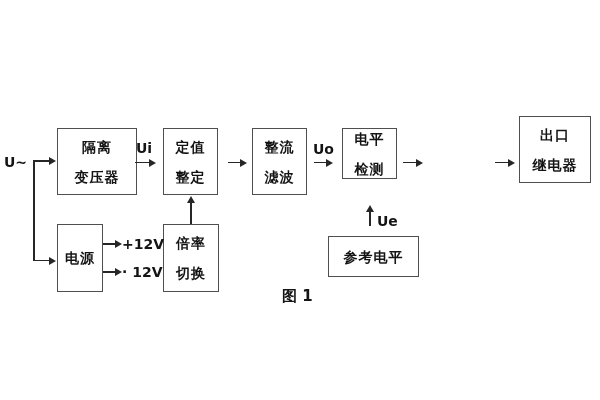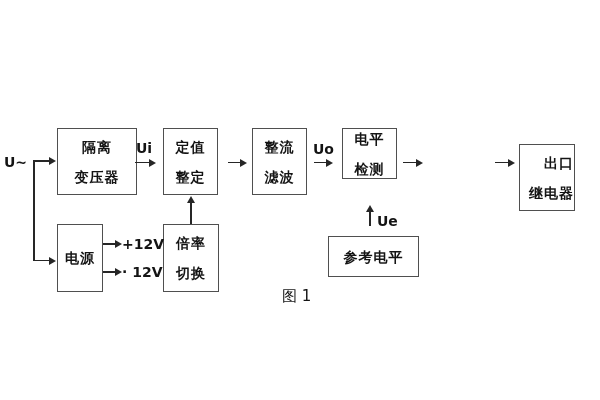--- a/index.html
+++ b/index.html
@@ -10,21 +10,21 @@
   .box{
     position:absolute;border:1.5px solid #4f4f4f;background:#fff;
     display:flex;flex-direction:column;align-items:center;justify-content:center;
     gap:16px;font-size:14px;font-weight:600;line-height:1;letter-spacing:1px;
     box-sizing:border-box;text-align:center;
   }
   .box span{white-space:nowrap;}
   .lbl{
     position:absolute;font-size:14px;font-weight:600;line-height:1;white-space:nowrap;
   }
-  .caption{position:absolute;font-size:15px;font-weight:400;line-height:1;}
+  .caption{position:absolute;font-size:15px;font-weight:700;line-height:1;}
   .hline{position:absolute;height:1.5px;background:#262626;}
   .vline{position:absolute;width:1.5px;background:#262626;}
   .head-r{
     position:absolute;width:0;height:0;
     border-top:4px solid transparent;border-bottom:4px solid transparent;
     border-left:7px solid #262626;
   }
   .head-u{
     position:absolute;width:0;height:0;
     border-left:4px solid transparent;border-right:4px solid transparent;
@@ -60,21 +60,21 @@
     <span>整流</span>
     <span>滤波</span>
   </div>
 
   <div class="box" style="left:342px;top:128px;width:55px;height:51px;">
     <span>电平</span>
     <span>检测</span>
   </div>
 
 
-  <div class="box" style="left:519px;top:144px;width:56px;height:67px;align-items:flex-end;">
+  <div class="box" style="left:519px;top:116px;width:72px;height:67px;">
     <span>出口</span>
     <span>继电器</span>
   </div>
 
   <div class="box" style="left:57px;top:224px;width:46px;height:68px;">
     <span>电源</span>
   </div>
 
   <div class="box" style="left:163px;top:224px;width:56px;height:68px;">
     <span>倍率</span>

